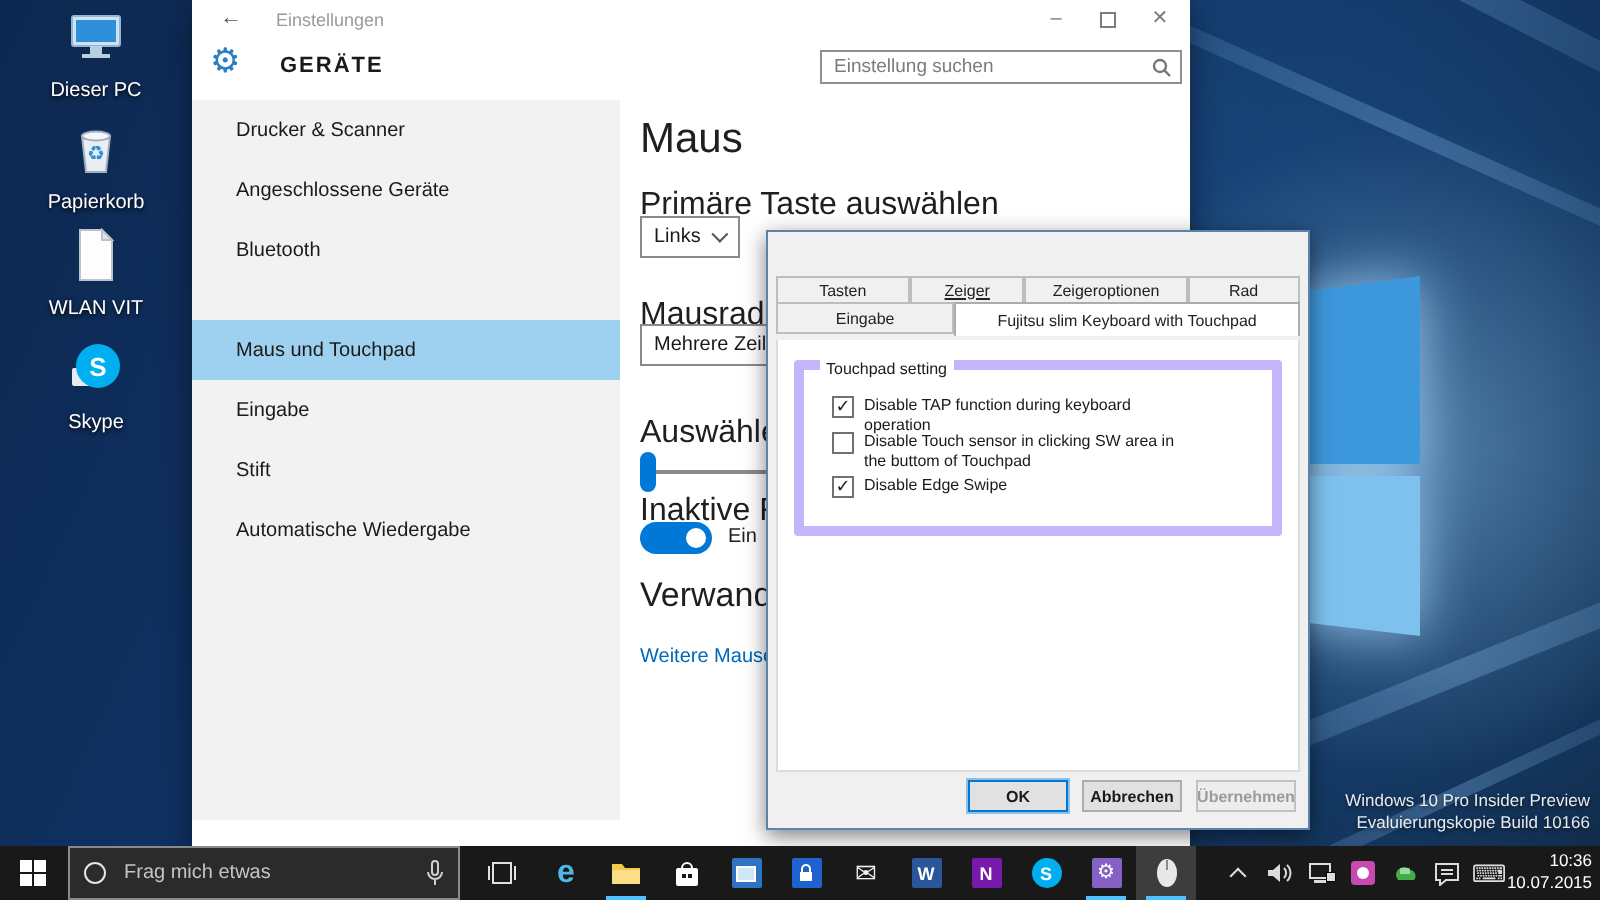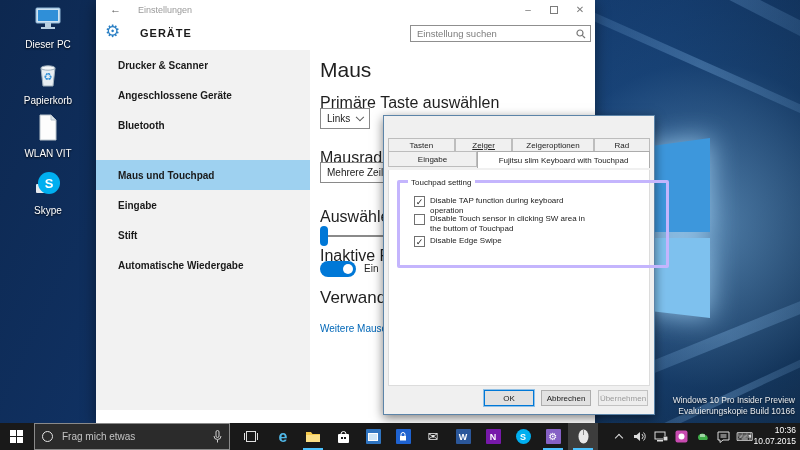--- a/index.html
+++ b/index.html
@@ -42,21 +42,21 @@
   .s-winbtns { position:absolute; right:2px; top:0; display:flex; }
   .s-winbtn { width:26px; height:19px; display:flex; align-items:center; justify-content:center;
               font-size:10px; color:#7c7c7c; }
   .s-maxglyph { width:8px; height:8px; border:1px solid #7c7c7c; }
   .s-header-gear { position:absolute; left:9px; top:21px; font-size:17px; color:#2a7fc4; }
   .s-header-title { position:absolute; left:44px; top:27px; font-size:11px; font-weight:bold;
                     letter-spacing:1px; color:#1a1a1a; }
   .s-search { position:absolute; left:314px; top:25px; width:181px; height:17px; background:#fff;
               border:1px solid #8f8f8f; display:flex; align-items:center; padding:0 4px 0 6px; }
   .s-search-ph { flex:1; font-size:9.5px; color:#7c7c7c; white-space:nowrap; overflow:hidden; }
-  .s-sidebar { position:absolute; left:0; top:50px; width:214px; bottom:13px; background:#f2f2f2;font-weight:bold; }
+  .s-sidebar { position:absolute; left:0; top:50px; width:214px; bottom:13px; background:#f2f2f2; }
   .s-item { position:relative; height:30px; display:flex; align-items:center; padding-left:22px;
             font-size:10px; color:#1a1a1a; cursor:pointer; white-space:nowrap; }
   .s-item.selected { background:#9ed1f0;margin-top:20px; }
   .s-main { position:absolute; left:214px; top:50px; right:0; bottom:0; background:#fff; }
   .s-h1 { position:absolute; left:10px; top:8px; font-size:21px; font-weight:300; color:#1f1f1f; }
   .s-label { position:absolute; left:10px; font-size:16px; color:#1f1f1f; white-space:nowrap; }
   .s-dd { position:absolute; left:10px; height:21px; border:1px solid #8a8a8a; background:#fff;
           display:flex; align-items:center; padding:0 6px; font-size:10px; color:#1a1a1a; white-space:nowrap; }
   .s-dd .chev { width:6px; height:6px; border-right:1px solid #555; border-bottom:1px solid #555;
                 transform:rotate(45deg); margin-left:7px; margin-top:-3px; }
@@ -82,28 +82,28 @@
   .d-tab { border:1px solid #bdbdbd; border-bottom:none; background:#f0f0f0; display:flex;
            align-items:center; justify-content:center; font-size:8px; color:#222; cursor:pointer; }
   .tw1 { flex-basis:25.5%; } .tw2 { flex-basis:22%;text-decoration:underline; } .tw3 { flex-basis:31%; } .tw4 { flex-basis:21.5%; }
   .d-tabrow2 { display:flex; height:16px; }
   .d-tab2 { border:1px solid #bdbdbd; background:#f0f0f0; display:flex; align-items:center;
             justify-content:center; font-size:8px; color:#222; cursor:pointer; }
   .d-tab2.hw { flex-basis:34%; }
   .d-tab2.active { flex:1; background:#fff; border:1px solid #acacac; border-bottom:none; height:17px; z-index:2; }
   .d-page { position:absolute; left:4px; right:4px; top:54px; height:216px; background:#fff;
             border:1px solid #dcdcdc; border-top:none; }
-  .d-group { position:absolute; left:8px; top:10px; width:272px; height:88px;
-             border:3px solid #c4b5fd; border-radius:2px; }
+  .d-group { position:absolute; left:8px; top:10px; width:244px; height:88px;
+             border:5px solid #c4b5fd; border-radius:2px; }
   .d-group-title { position:absolute; left:8px; top:-5px; background:#fff; padding:0 3px; font-size:8px; color:#1a1a1a; }
   .d-cb-row { position:absolute; left:14px; display:flex; align-items:flex-start; cursor:pointer; }
   .d-cb { width:11px; height:11px; border:1px solid #707070; background:#fff; margin-right:5px;
           display:flex; align-items:center; justify-content:center; font-size:9px; color:#1a1a1a; flex:none; }
   .d-cb-label { font-size:8px; color:#1a1a1a; line-height:10px; max-width:160px; }
-  .d-buttons { position:absolute; right:6px; top:274px; display:flex; gap:7px; }
+  .d-buttons { position:absolute; right:6px; top:274px; display:flex; gap:7px;font-weight:bold; }
   .d-btn { width:50px; height:16px; background:#e1e1e1; border:1px solid #adadad; font-size:8px;
            color:#1a1a1a; display:flex; align-items:center; justify-content:center; cursor:pointer; }
   .d-btn.focused { border:1px solid #0078d7; box-shadow:0 0 0 1px rgba(0,120,215,.4); }
   .d-btn.disabled { color:#9b9b9b; background:#ededed; border-color:#c2c2c2; cursor:default; }
 
   
   .taskbar { position:absolute; left:0; top:423px; width:800px; height:27px; background:#191919; z-index:50; }
   .tb-start { position:absolute; left:0; top:0; width:32px; height:27px; display:flex; align-items:center;
               justify-content:center; cursor:pointer; }
   .winflag { display:grid; grid-template-columns:6px 6px; grid-template-rows:6px 6px; gap:1px; }

